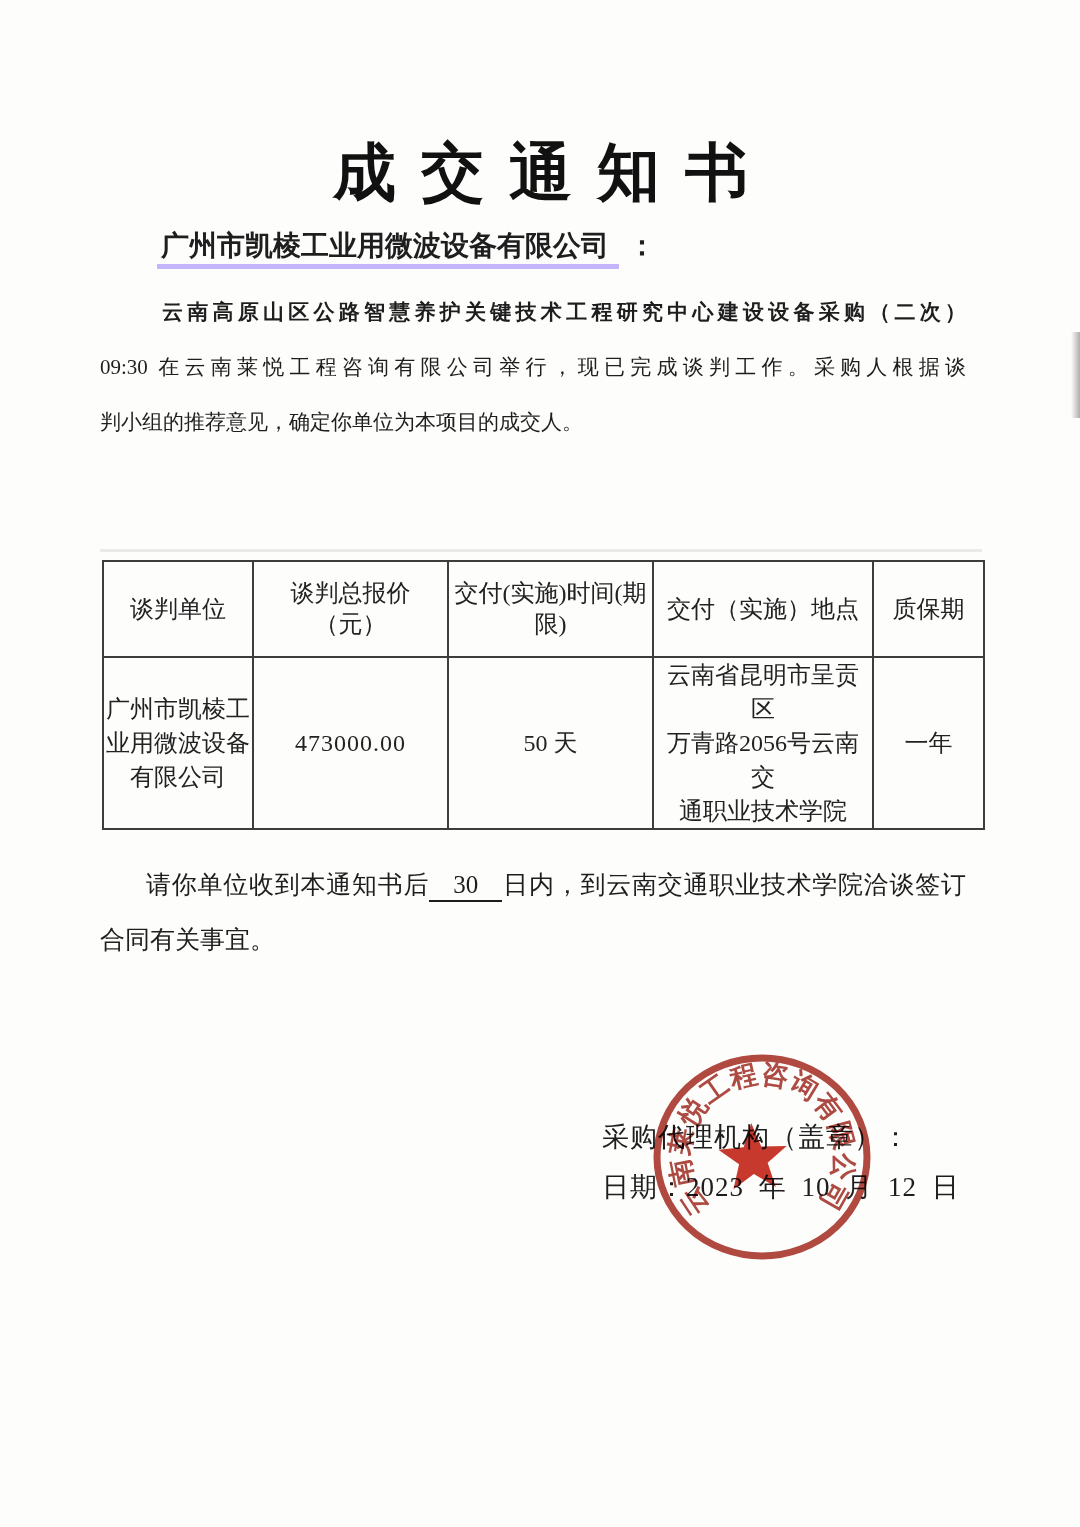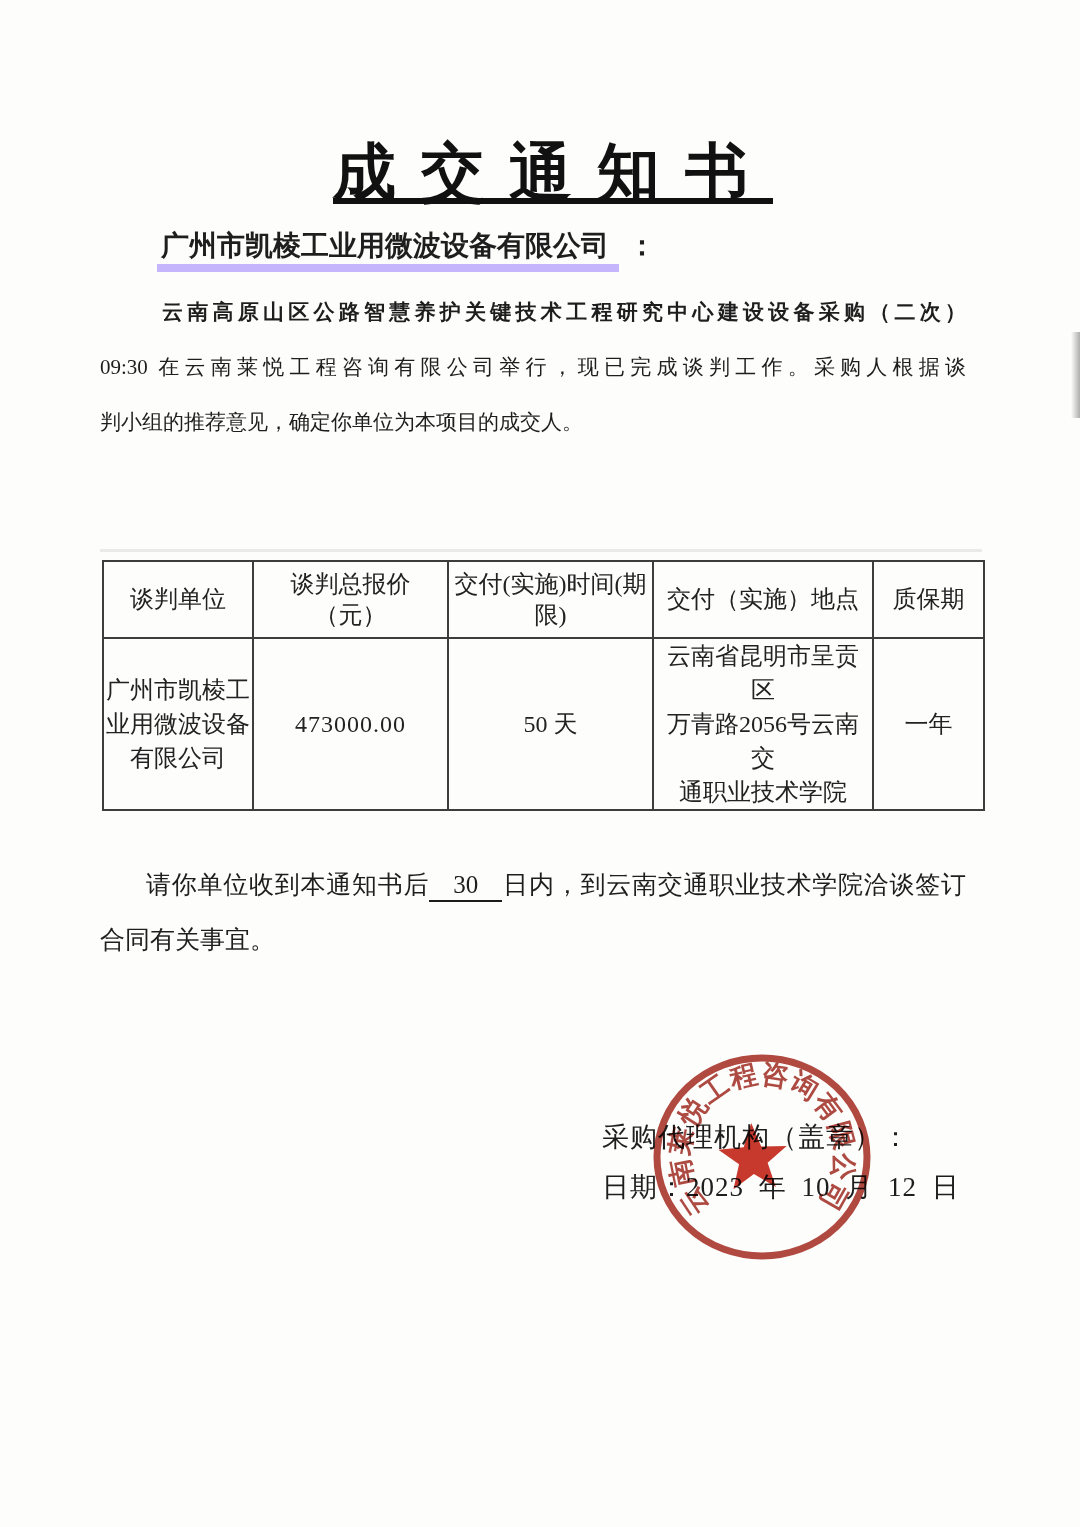--- a/index.html
+++ b/index.html
@@ -11,30 +11,30 @@
     position:relative;
     overflow:hidden;
   }
   .abs{position:absolute;}
 
   
   .doc-title{
     top:130px;left:50%;transform:translateX(-50%);
     font-size:63px;font-weight:bold;
     letter-spacing:25px;margin-left:13px;
-    white-space:nowrap;color:#111;text-decoration:underline;
+    white-space:nowrap;color:#111;
   }
 
   
   .addressee{
     top:227px;left:157px;
     font-size:28px;font-weight:bold;white-space:nowrap;
   }
   .addressee .company{
-    border-bottom:8px solid #c4b5fd;
+    border-bottom:5px solid #c4b5fd;
     padding:0 10px 3px 4px;
     text-align:right;
   }
   .addressee .colon{margin-left:9px;}
 
   
   .body-par{
     top:285px;left:100px;width:866px;
     font-size:21px;line-height:55px;
   }
@@ -47,21 +47,21 @@
   table.award{
     border-collapse:collapse;table-layout:fixed;
     top:560px;left:102px;width:881px;
   }
   table.award th,table.award td{
     border:2px solid #3d3d3d;
     text-align:center;vertical-align:middle;
     font-weight:normal;padding:0 2px;
     font-size:24px;color:#222;
   }
-  tr.hdr{height:77px;margin-top:22px;}
+  tr.hdr{height:96px;margin-top:22px;}
   tr.dat{height:151px;}
   .cellline{line-height:31px;}
   td .cellline{line-height:34px;text-align:center;}
   .price{font-size:25px;letter-spacing:1px;}
 
   
   .note-par{
     top:857px;left:100px;width:866px;
     font-size:25px;line-height:55px;
   }

